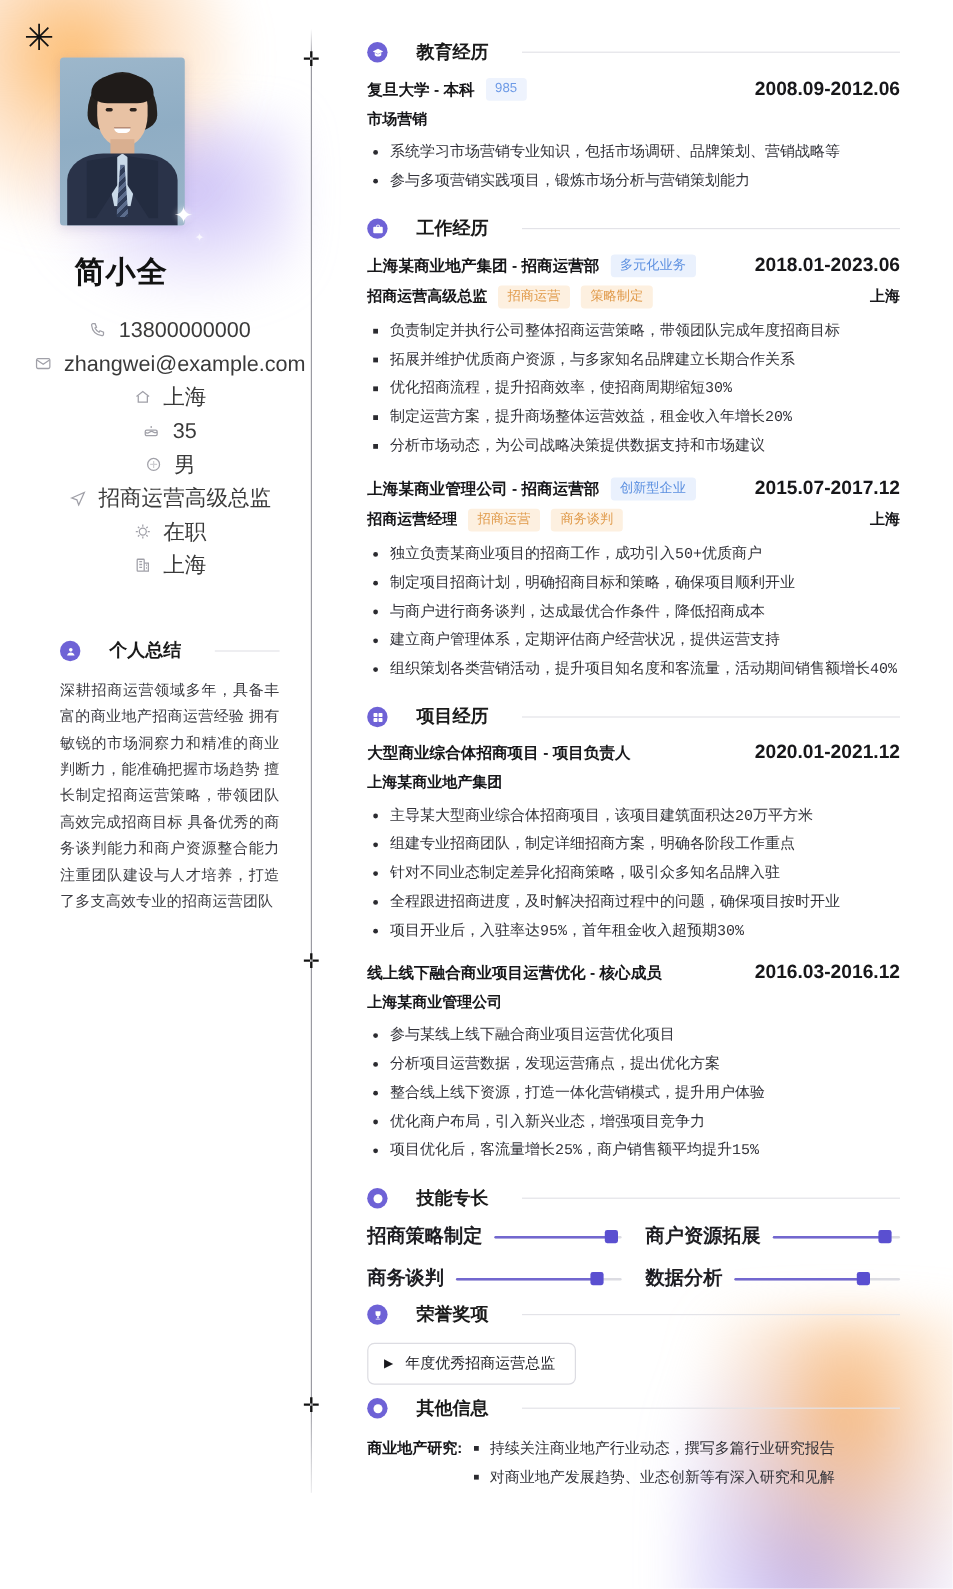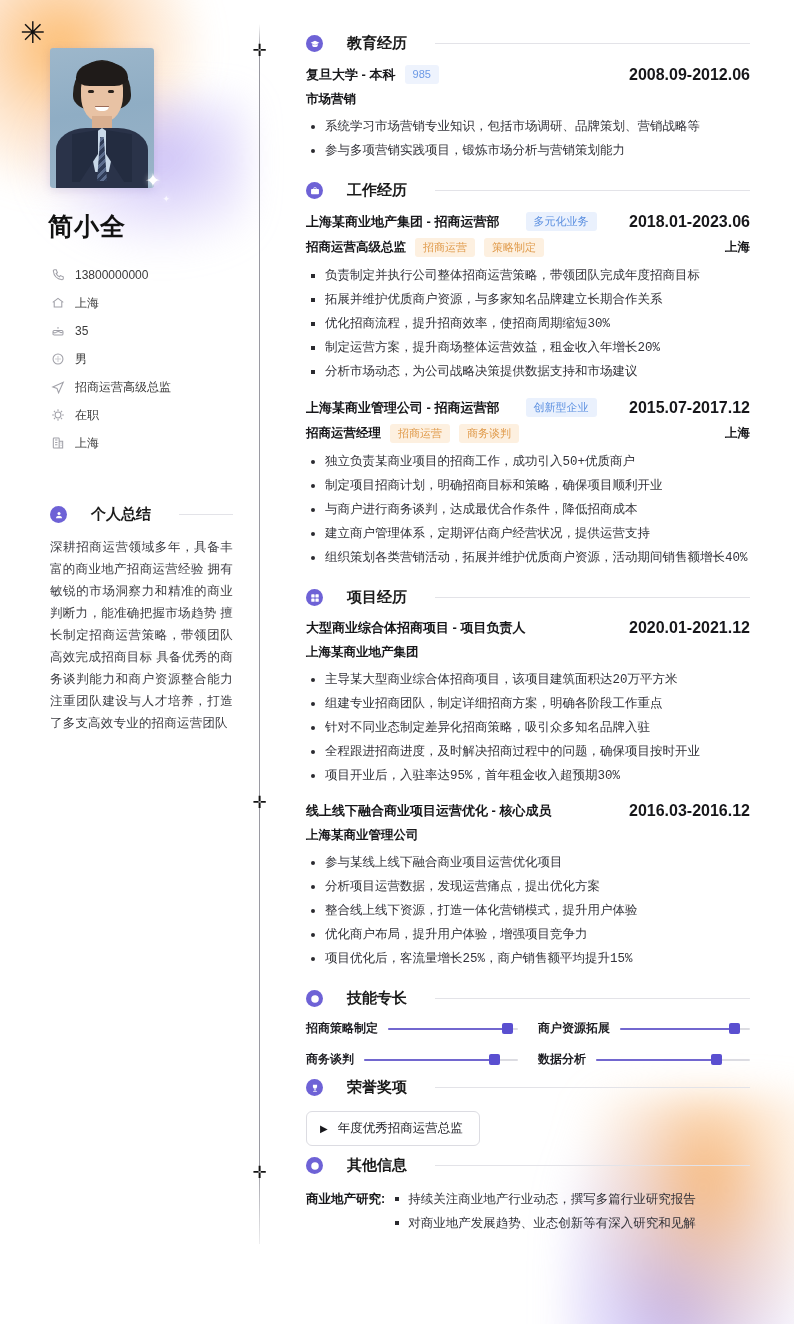--- a/index.html
+++ b/index.html
@@ -176,42 +176,43 @@
     color: #ffffff;
     font-size: 19px;
     line-height: 1;
     text-shadow: 0 0 6px rgba(255,255,255,0.95);
     font-family: "DejaVu Sans", sans-serif;
     z-index: 4;
   }
   .sparkle.small { right: -16px; bottom: -16px; font-size: 9px; opacity: .8; }
 
   .name {
-    margin: 22px 0 0 4px;
+    margin: 22px 0 0 18px;
     font-size: 25px;
     font-weight: bold;
     letter-spacing: 1px;
     color: #121212;
     position: relative;
     z-index: 3;
   }
 
   .contact-list {
     margin: 18px 0 0 6px;
     list-style: none;
     position: relative;
     z-index: 3;
   }
   .contact-item {
     display: flex;
     align-items: center;
     gap: 10px;
     height: 28px;
-    font-size: 12px;
+    font-size: 18px;
     color: #3a3a3a;
+    justify-content: center;
   }
   .ci-icon {
     width: 15px; height: 15px;
     flex: 0 0 15px;
     display: flex; align-items: center; justify-content: center;
     color: #a0a0a8;
   }
   .ci-icon svg { width: 14px; height: 14px; display: block; }
 
   .section-head {
@@ -289,21 +290,21 @@
     color: #17171a;
     white-space: nowrap;
   }
   .tag {
     font-size: 11px;
     padding: 2px 8px;
     border-radius: 3px;
     white-space: nowrap;
     line-height: 15px;
   }
-  .tag.blue { background: #eaf1fd; color: #5b8fe0; margin-left: 17px; }
+  .tag.blue { background: #eaf1fd; color: #5b8fe0; }
   .tag.orange { background: #fdf0e0; color: #e09a4a; }
   .tag.plain { background: #eef3fd; color: #6d9ae6; }
 
   .bullets { list-style: none; margin: 4px 0 0 0; font-family: Liberation Mono, monospace; }
   .bullets li {
     position: relative;
     padding-left: 19px;
     font-size: 12.5px;
     line-height: 24px;
     color: #33333a;
@@ -325,21 +326,21 @@
     column-gap: 20px;
     row-gap: 14px;
     margin-top: 6px;
   }
   .skill {
     display: flex;
     align-items: center;
     gap: 10px;
   }
   .skill-name {
-    font-size: 12px;
+    font-size: 16px;
     font-weight: bold;
     color: #1d1d22;
     white-space: nowrap;
   }
   .skill-bar {
     position: relative;
     flex: 1 1 auto;
     height: 2px;
     background: #dcdce2;
     border-radius: 1px;
@@ -449,20 +450,29 @@
 
         <li class="contact-item">
           <span class="ci-icon">
             <svg viewBox="0 0 24 24" fill="none" stroke="currentColor" stroke-width="1.8">
                 <path d="M6 3h3l2 5-2.2 1.3a12 12 0 005.9 5.9L16 13l5 2v3a2 2 0 01-2.2 2C10 19 5 14 4 5.2A2 2 0 016 3z"></path>
               </svg>
           </span>
           <span>13800000000</span>
         </li>
 
+        <li class="contact-item">
+          <span class="ci-icon">
+            <svg viewBox="0 0 24 24" fill="none" stroke="currentColor" stroke-width="1.8">
+                <rect x="2.5" y="5" width="19" height="14" rx="2"></rect>
+                <path d="M3 7l9 6 9-6"></path>
+              </svg>
+          </span>
+          <span>zhangwei@example.com</span>
+        </li>
 
         <li class="contact-item">
           <span class="ci-icon">
             <svg viewBox="0 0 24 24" fill="none" stroke="currentColor" stroke-width="1.8">
                 <path d="M3 11l9-7 9 7"></path>
                 <path d="M5.5 10v9h13v-9"></path>
               </svg>
           </span>
           <span>上海</span>
         </li>
@@ -621,21 +631,21 @@
             <span class="tag orange">招商运营</span>
             <span class="tag orange">商务谈判</span>
             <span class="entry-spacer"></span>
             <span class="entry-loc">上海</span>
           </div>
           <ul class="bullets">
             <li>独立负责某商业项目的招商工作，成功引入50+优质商户</li>
             <li>制定项目招商计划，明确招商目标和策略，确保项目顺利开业</li>
             <li>与商户进行商务谈判，达成最优合作条件，降低招商成本</li>
             <li>建立商户管理体系，定期评估商户经营状况，提供运营支持</li>
-            <li>组织策划各类营销活动，拓展并维护优质商户资源，活动期间销售额增长40%</li>
+            <li>组织策划各类营销活动，提升项目知名度和客流量，活动期间销售额增长40%</li>
           </ul>
         </div>
       </section>
 
       <section class="section">
         <div class="section-head">
           <span class="sh-badge">
             <svg viewBox="0 0 24 24">
                 <rect x="3" y="3" width="8" height="8" rx="1.5"></rect>
                 <rect x="13" y="3" width="8" height="8" rx="1.5"></rect>
@@ -671,21 +681,21 @@
             <span class="entry-spacer"></span>
             <span class="entry-date">2016.03-2016.12</span>
           </div>
           <div class="entry-row">
             <span class="entry-sub">上海某商业管理公司</span>
           </div>
           <ul class="bullets">
             <li>参与某线上线下融合商业项目运营优化项目</li>
             <li>分析项目运营数据，发现运营痛点，提出优化方案</li>
             <li>整合线上线下资源，打造一体化营销模式，提升用户体验</li>
-            <li>优化商户布局，提升用户体验，增强项目竞争力</li>
+            <li>优化商户布局，引入新兴业态，增强项目竞争力</li>
             <li>项目优化后，客流量增长25%，商户销售额平均提升15%</li>
           </ul>
         </div>
       </section>
 
       <section class="section tight">
         <div class="section-head">
           <span class="sh-badge">
             <svg viewBox="0 0 24 24">
                 <circle cx="12" cy="12" r="9"></circle>

